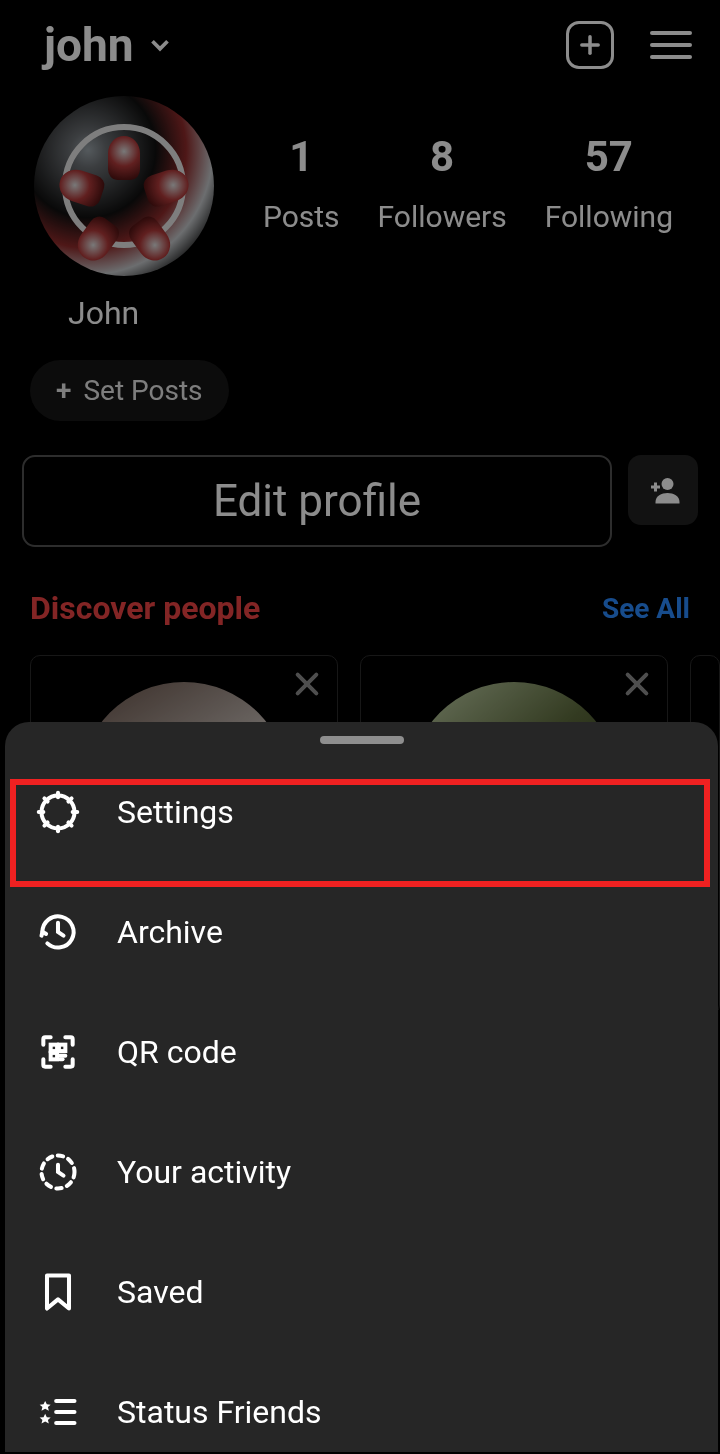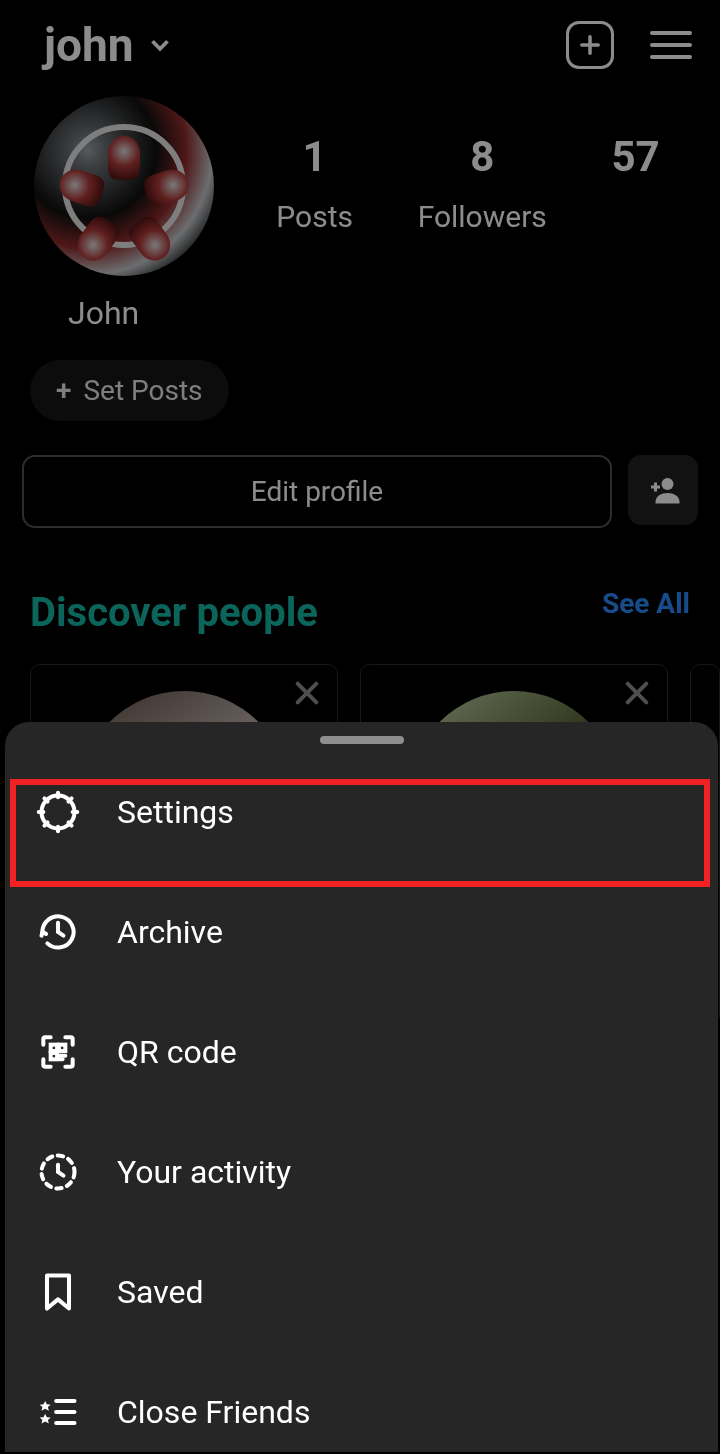--- a/index.html
+++ b/index.html
@@ -31,27 +31,27 @@
     .stats { flex:1; display:flex; justify-content:space-around; margin-top:-6px; }
     .stat { text-align:center; }
     .stat .num { font-size:42px; font-weight:700; color:#fff; }
     .stat .lbl { font-size:30px; color:#fff; margin-top:18px; }
     .display-name { font-size:32px; color:#fff; margin:18px 0 0 68px; }
 
     
     .status-chip { display:inline-flex; align-items:center; gap:12px; border-radius:44px; background:#161616; padding:14px 26px; margin:28px 0 0 30px; color:#e6e6e6; font-size:28px; }
     .status-chip .plus { font-size:28px; font-weight:600; }
     .btn-row { display:flex; gap:16px; margin:34px 22px 0 22px; }
-    .edit-btn { flex:1; border:2px solid #535353; border-radius:13px; text-align:center; font-size:28px; padding:18px 0; color:#fff; }
+    .edit-btn { flex:1; border:2px solid #535353; border-radius:13px; text-align:center; font-size:44px; padding:18px 0; color:#fff; }
     .addf-btn { width:70px; height:70px; border-radius:13px; background:#212121; display:flex; align-items:center; justify-content:center; }
     .addf-btn svg { width:36px; height:36px; }
 
     
     .discover-row { display:flex; justify-content:space-between; align-items:center; padding:42px 30px 16px 30px; }
-    .dp-label { font-size:40px; font-weight:700; color:#14b8a6;margin-top:19px; }
+    .dp-label { font-size:32px; font-weight:700; color:#ef4444; }
     .see-all { font-size:28px; font-weight:700; color:#2b8aff; }
     .cards { display:flex; gap:22px; padding:12px 0 0 30px; }
     .dcard { width:310px; height:360px; border:1.5px solid #2b2b2b; border-radius:10px; position:relative; overflow:hidden; }
     .dcard .close { position:absolute; top:12px; right:14px; }
     .dcard .close svg { width:32px; height:32px; stroke:#8e8e8e; }
     .dcard .circ { width:210px; height:210px; border-radius:50%; margin:26px auto 0; }
     .circ1 { background:linear-gradient(150deg, #675147 0%, #cac2bc 50%, #2b1e18 100%); }
     .circ2 { background:linear-gradient(140deg, #c7d7af 0%, #5d6b3c 45%, #0e160a 100%); }
 
     
@@ -110,20 +110,21 @@
       <div class="stat">
         <div class="num">1</div>
         <div class="lbl">Posts</div>
       </div>
       <div class="stat">
         <div class="num">8</div>
         <div class="lbl">Followers</div>
       </div>
       <div class="stat">
         <div class="num">57</div>
+        <div class="lbl">Following</div>
       </div>
     </div>
   </div>
 
   <div class="display-name">John</div>
 
   <div class="status-chip">
     <span class="plus">+</span>
     <span>Set Posts</span>
   </div>
@@ -243,18 +244,18 @@
   <div class="sheet-item">
     <span class="ic">
       <svg viewBox="0 0 24 24" fill="none" stroke="#fff" stroke-width="2.2" stroke-linecap="round">
         <path d="M5 6l.9 1.8L8 8l-1.5 1.3L7 11.3 5 10.2 3 11.3l.5-2L2 8l2.1-.2z" fill="#fff" stroke-width="0"></path>
         <line x1="11" y1="6" x2="21" y2="6"></line>
         <path d="M5 13l.9 1.8L8 15l-1.5 1.3L7 18.3 5 17.2l-2 1.1.5-2L2 15l2.1-.2z" fill="#fff" stroke-width="0"></path>
         <line x1="11" y1="12" x2="21" y2="12"></line>
         <line x1="11" y1="18" x2="21" y2="18"></line>
       </svg>
     </span>
-    <span>Close Friends</span>
+    <span>Status Friends</span>
   </div>
 
 </div>
 
 <div class="hl" style="left:10px; top:779px; width:700px; height:108px;"></div>
 
 </body></html>

